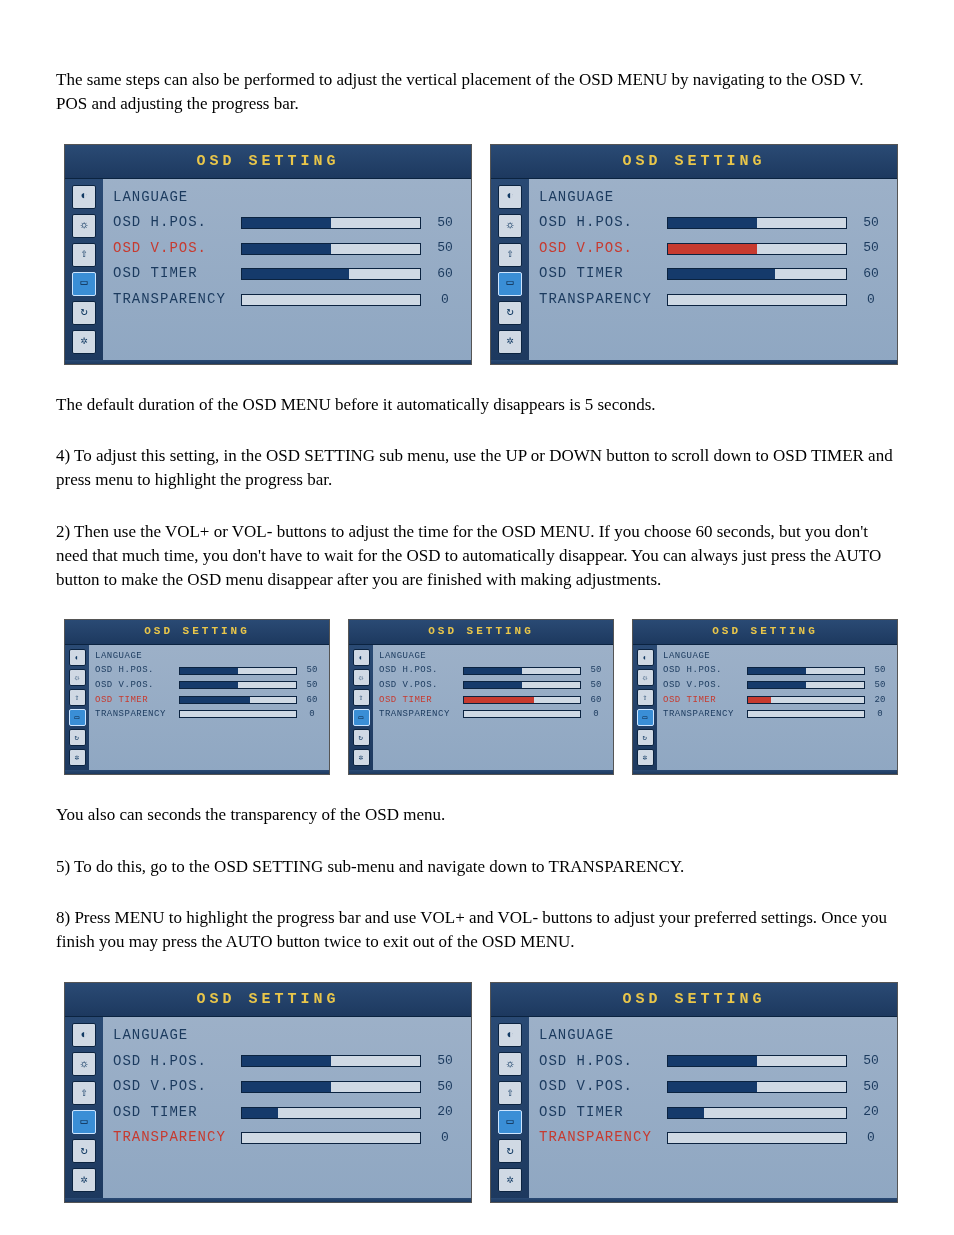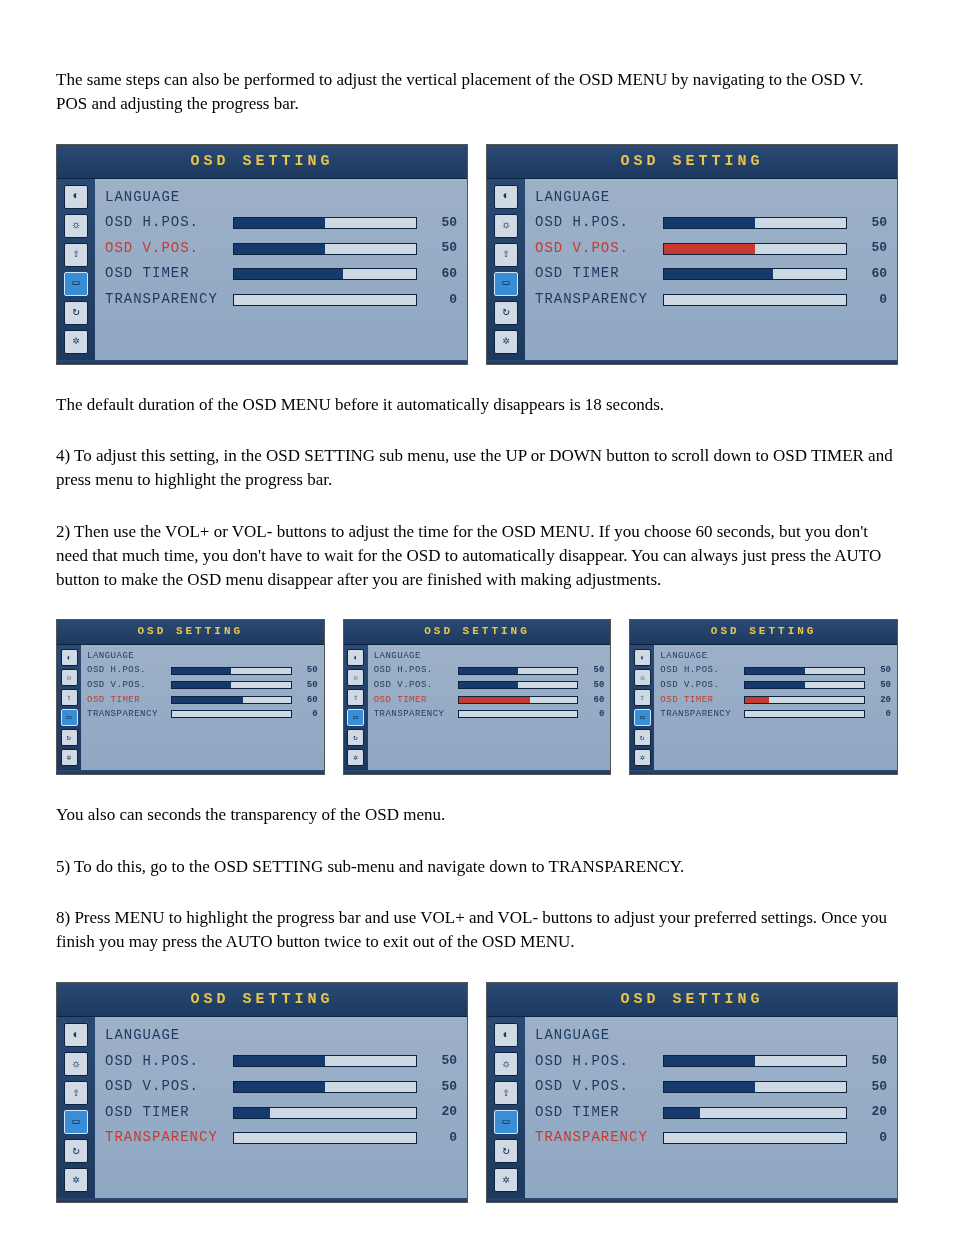--- a/index.html
+++ b/index.html
@@ -7,21 +7,21 @@
     font-size: 17px;
     line-height: 1.4;
     color: #000;
     max-width: 954px;
     margin: 0 auto;
     padding: 40px 56px;
     background: #fff;
   }
   p.body-text { margin: 28px 0; }
   .page-num { text-align:right; font-weight:bold; font-size:14px; margin-top:30px; }
-  .figrow { display:flex; gap:18px; margin:18px 0 22px 0;border-radius:25px; }
+  .figrow { display:flex; gap:18px; margin:18px 0 22px 8px;border-radius:25px; }
   .figrow > .osd { flex:1; }
   .osd {
     background: linear-gradient(180deg,#9fb2c9 0%,#8fa7c2 100%);
     border: 1px solid #555;
     padding:0;
     font-family: "Courier New", monospace;
     color:#123a63;
     overflow:hidden;
   }
   .osd .titlebar {
@@ -68,21 +68,21 @@
   .figrow.small .osd-row { grid-template-columns: 80px 1fr 22px; gap:4px; padding:1px 0;}
   .osd-row .lbl {
     color:#1b3a5e;
     font-weight:normal;
     letter-spacing:1px;
     font-size:14px;
     white-space:nowrap;
   }
   .figrow.small .osd-row .lbl { font-size:9px; letter-spacing:0.5px;}
   .osd-row .lbl.hl { color:#c73a2f; }
-  .osd-row .val { text-align:right; font-size:13px; color:#1b3a5e;font-weight:bold;}
+  .osd-row .val { text-align:center; font-size:13px; color:#1b3a5e;}
   .figrow.small .osd-row .val { font-size:9px;}
   .bar {
     height:10px;
     border:1px solid #0b2340;
     background:#cfd9e4;
     position:relative;
   }
   .figrow.small .bar { height:6px;}
   .bar .fill {
     position:absolute; top:0; left:0; bottom:0;
@@ -190,21 +190,21 @@
               <div class="fill" style="width: 0%;"></div>
             </div>
             <div class="val">0</div>
           </div>
         </div>
       </div>
       <div class="footer"></div>
     </div>
 </div>
 
-<p class="body-text">The default duration of the OSD MENU before it automatically disappears is 18 seconds.</p>
+<p class="body-text">The default duration of the OSD MENU before it automatically disappears is 5 seconds.</p>
 <p class="body-text">4) To adjust this setting, in the OSD SETTING sub menu, use the UP or DOWN button to scroll down to OSD TIMER and press menu to highlight the progress bar.</p>
 <p class="body-text">2) Then use the VOL+ or VOL- buttons to adjust the time for the OSD MENU. If you choose 60 seconds, but you don't need that much time, you don't have to wait for the OSD to automatically disappear. You can always just press the AUTO button to make the OSD menu disappear after you are finished with making adjustments.</p>
 
 <div class="figrow small">
   <div class="osd">
       <div class="titlebar">OSD SETTING</div>
       <div class="content">
         <div class="sidebar">
           <div class="sicon">◐</div>
           <div class="sicon">☼</div>

